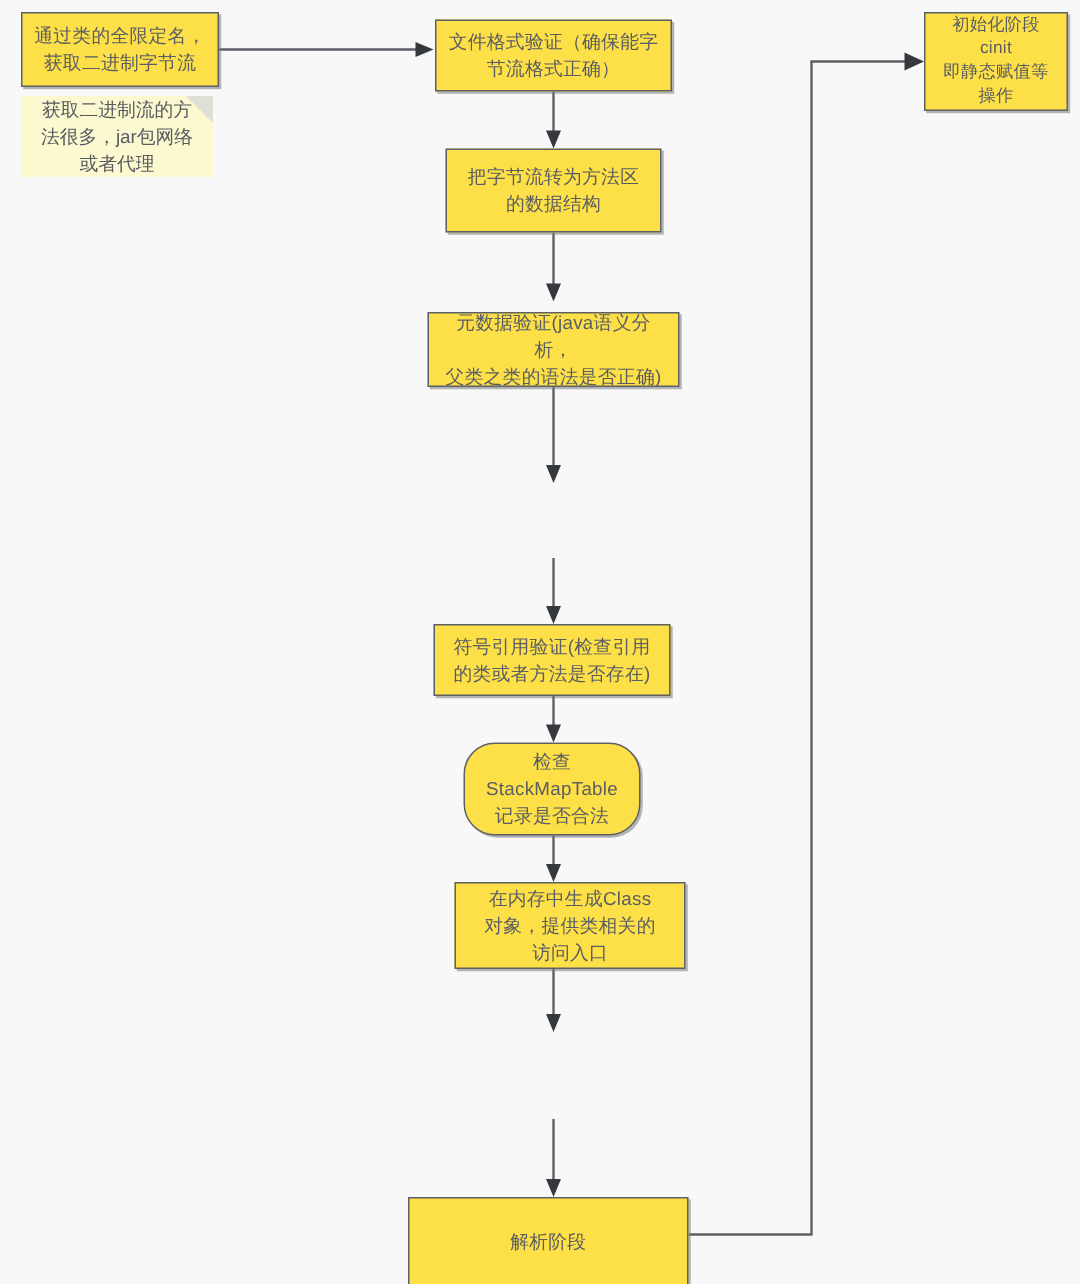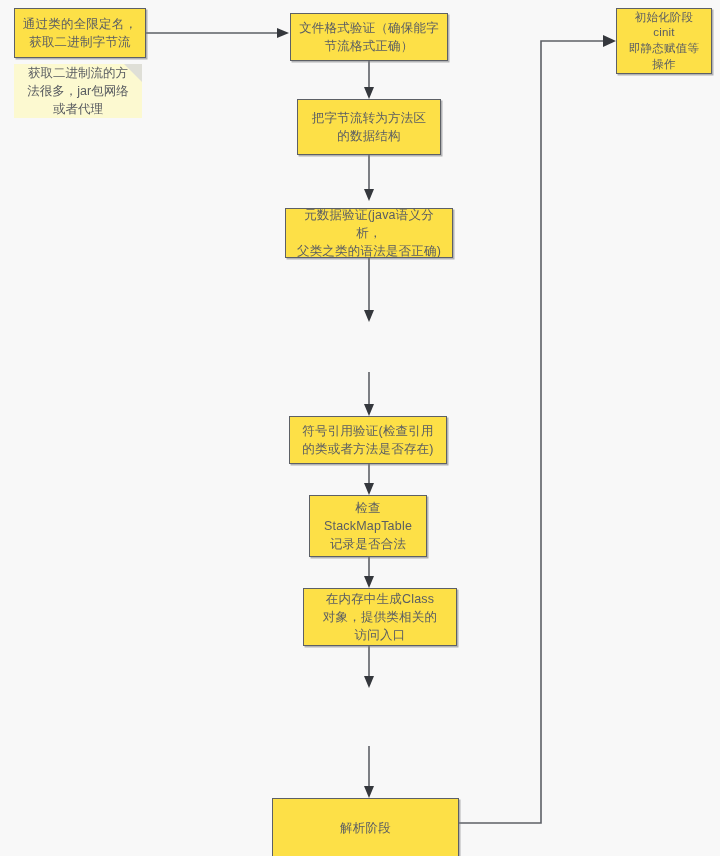--- a/index.html
+++ b/index.html
@@ -169,21 +169,21 @@
     <span class="node-text">元数据验证(java语义分析，
 父类之类的语法是否正确)</span>
   </div>
 
 
   <div class="node" style="left:289px; top:416px; width:158px; height:48px;">
     <span class="node-text">符号引用验证(检查引用
 的类或者方法是否存在)</span>
   </div>
 
-  <div class="node" style="left:309px; top:495px; width:118px; height:62px;">
+  <div class="node" style="left:309px; top:495px; width:118px; height:62px;border-radius:21px;">
     <span class="node-text">检查
 StackMapTable
 记录是否合法</span>
   </div>
 
   <div class="node" style="left:303px; top:588px; width:154px; height:58px;">
     <span class="node-text">在内存中生成Class
 对象，提供类相关的
 访问入口</span>
   </div>

